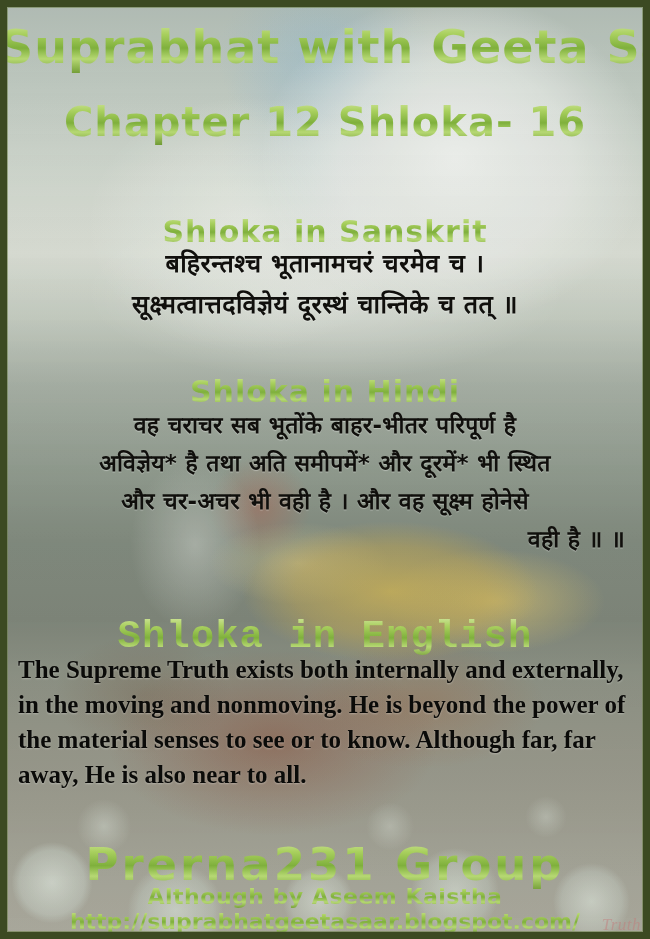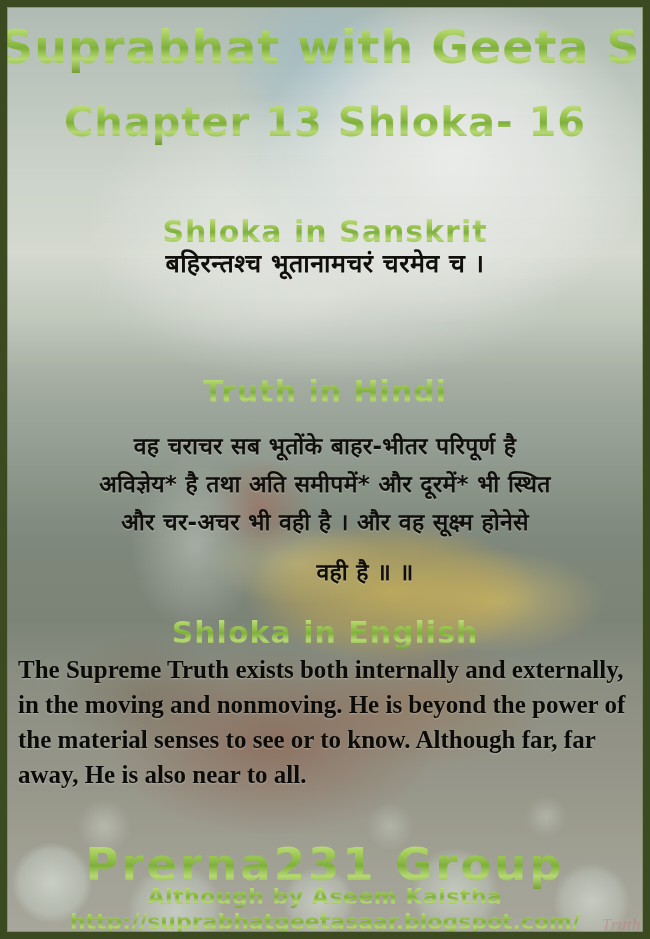--- a/index.html
+++ b/index.html
@@ -136,21 +136,21 @@
 
   #hd-sanskrit{top:182px;margin-top:32px;}
   #hd-sanskrit .fancy{font-size:30px;}
   #hd-sanskrit .fancy-wrap::before{-webkit-text-stroke-width:3.5px;}
 
   #hd-hindi{top:374px;}
   #hd-hindi .fancy{font-size:30px;}
   #hd-hindi .fancy-wrap::before{-webkit-text-stroke-width:3.5px;}
 
   #hd-english{top:615px;}
-  #hd-english .fancy{font-size:30px;}
+  #hd-english .fancy{font-size:39px;font-family:Liberation Mono, monospace;}
   #hd-english .fancy-wrap::before{-webkit-text-stroke-width:3.5px;}
 
   #brand{top:838px;text-align:center;}
   #brand .fancy{font-size:45px;letter-spacing:3px;}
   #brand .fancy-wrap::before{-webkit-text-stroke-width:5px;}
 
   #credit{top:884px;}
   #credit .fancy{font-size:22px;letter-spacing:.5px;}
   #credit .fancy-wrap::before{-webkit-text-stroke-width:3px;}
 
@@ -161,23 +161,23 @@
   
   .devanagari{
     font-family:"DejaVu Sans", sans-serif;
     color:#100f0c;
     font-weight:600;
     text-shadow:0 1px 1px rgba(255,255,255,.35);
   }
   #sanskrit-verse{top:243px;padding:0 22px;}
   #sanskrit-verse .vline{font-size:25px;line-height:41px;letter-spacing:.5px;}
 
-  #hindi-verse{top:427px;padding:0 25px;}
+  #hindi-verse{top:406px;padding:0 25px;}
   #hindi-verse .vline{font-size:23px;line-height:38px;letter-spacing:.3px;}
-  #hindi-verse .vline.last{text-align:center;padding-left:80px;margin-top:12px;}
+  #hindi-verse .vline.last{text-align:right;padding-left:80px;}
 
   
   #english-text{
     top:652px;left:18px;right:18px;
     font-family:"Liberation Serif", serif;
     font-weight:bold;
     font-size:25px;
     line-height:35px;
     color:#0b0b09;
     text-align:left;
@@ -210,37 +210,38 @@
   <div class="content">
 
     <div class="row" id="title-main">
       <span class="fancy-wrap" data-text="Suprabhat with Geeta Saar">
         <span class="fancy">Suprabhat with Geeta Saar</span>
       </span>
     </div>
 
     <div class="row" id="title-sub">
       <span class="fancy-wrap" data-text="Chapter 13 Shloka- 16">
-        <span class="fancy">Chapter 13 Shloka- 16</span>
+        <span class="fancy">Chapter 12 Shloka- 16</span>
       </span>
     </div>
 
     <div class="row" id="hd-sanskrit">
       <span class="fancy-wrap" data-text="Shloka in Sanskrit">
         <span class="fancy">Shloka in Sanskrit</span>
       </span>
     </div>
 
     <div class="row devanagari" id="sanskrit-verse">
       <div class="vline">बहिरन्तश्च   भूतानामचरं    चरमेव    च ।</div>
+      <div class="vline">सूक्ष्मत्वात्तदविज्ञेयं  दूरस्थं  चान्तिके  च  तत् ॥</div>
     </div>
 
     <div class="row" id="hd-hindi">
       <span class="fancy-wrap" data-text="Shloka in Hindi">
-        <span class="fancy">Truth in Hindi</span>
+        <span class="fancy">Shloka in Hindi</span>
       </span>
     </div>
 
     <div class="row devanagari" id="hindi-verse">
       <div class="vline">वह चराचर सब भूतोंके बाहर-भीतर परिपूर्ण है</div>
       <div class="vline">अविज्ञेय* है तथा अति समीपमें* और दूरमें* भी स्थित</div>
       <div class="vline">और चर-अचर भी वही है । और वह सूक्ष्म होनेसे</div>
       <div class="vline last">वही है ॥    ॥</div>
     </div>
 

